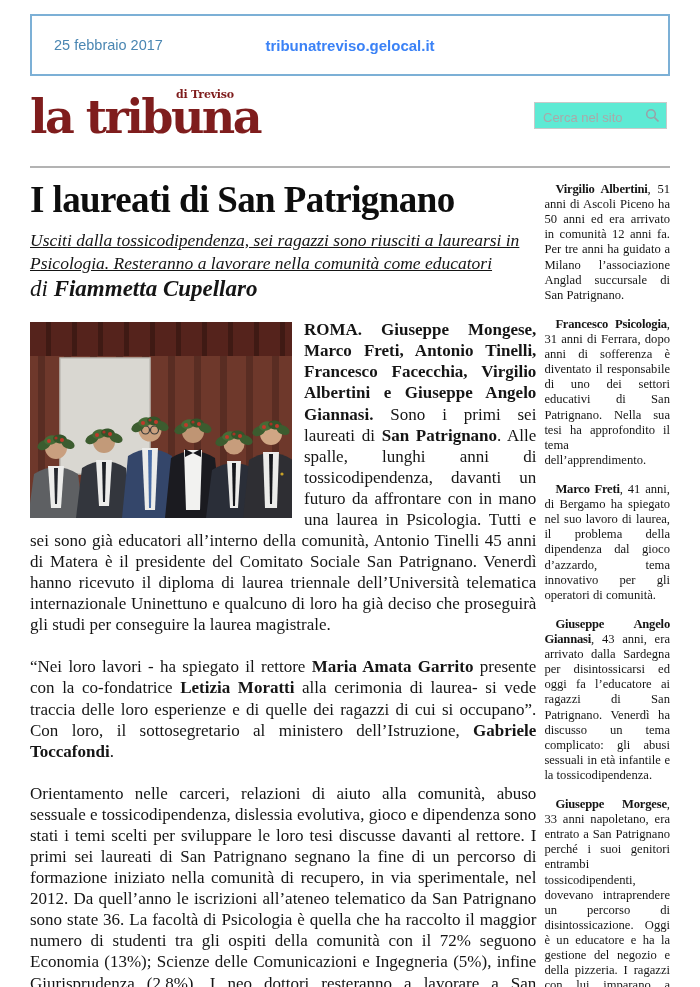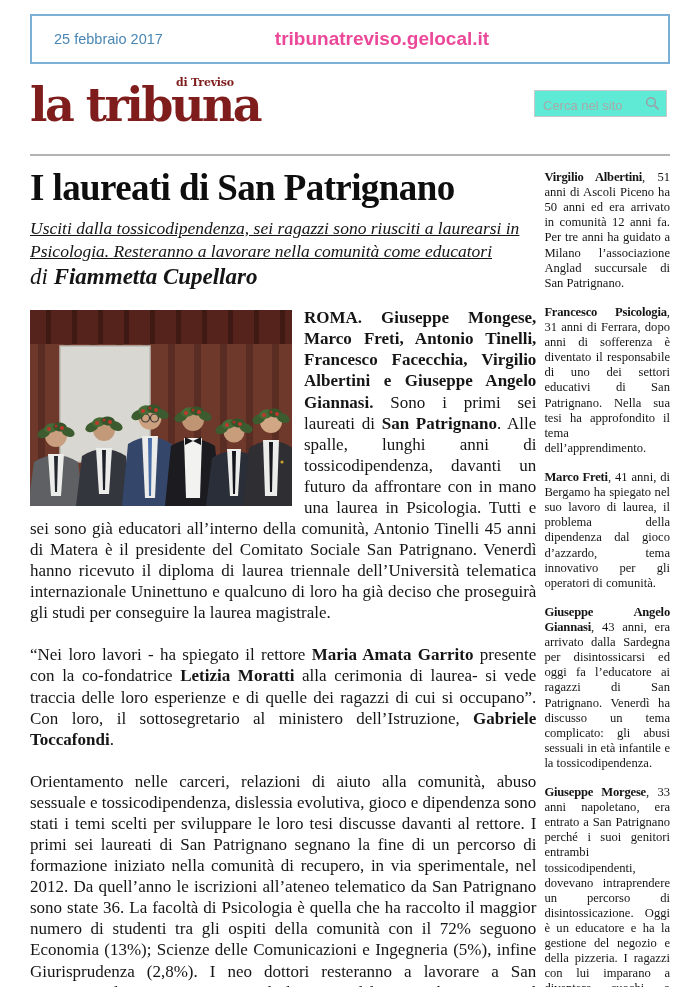--- a/index.html
+++ b/index.html
@@ -5,32 +5,32 @@
   * { box-sizing: border-box; }
   html,body { margin:0; padding:0; }
   body {
     width:700px; height:987px; overflow:hidden;
     background:#ffffff; color:#151515;
     font-family:"Liberation Serif", serif;
     position:relative;
   }
   
   .header-box {
-    margin:14px 30px 0; height:50px;
+    margin:14px 30px 0; height:62px;
     border:2px solid #7cb0d6;
     display:flex; align-items:center; position:relative;
   }
   .header-date {
     margin-left:22px; font-family:"Liberation Sans", sans-serif;
     font-size:14.5px; color:#4a86b2;
   }
   .header-url {
     position:absolute; left:50%; transform:translateX(-50%);
     font-family:"Liberation Sans", sans-serif; font-weight:700;
-    font-size:19px; color:#ec4899; text-decoration:none;margin-left:32px;
+    font-size:15px; color:#3b82f6; text-decoration:none;
   }
   
   .masthead { margin:18px 30px 0; position:relative; height:60px; }
   .logo {
     position:relative; display:inline-block; line-height:1;
     font-family:"DejaVu Serif", serif; font-weight:700;
     font-size:46px; letter-spacing:-2.5px; color:#7f1d1d;
   }
   .logo-sub {
     position:absolute; top:-5px; left:146px;
@@ -47,21 +47,21 @@
   .rule { border:0; border-top:2px solid #b3b3b3; margin:12px 30px 0; }
   
   .content { display:flex; margin:0 30px; }
   .main { width:524px; }
   .side {
     width:130px; margin-left:8px; padding-top:14px;
     font-size:12.6px; line-height:1.2; text-align:justify;
     hyphens:auto; -webkit-hyphens:auto;
   }
   .side-item { margin-bottom:14px; }
-  .side-item b { letter-spacing:-0.2px; }
+  .side-item b { letter-spacing:-0.2px;margin-left:11px; }
   
   h1.title {
     font-size:37px; font-weight:700; color:#0e0e0e;
     margin:13px 0 9px; letter-spacing:-0.6px; line-height:1.05;
   }
   .subtitle { font-style:italic; font-size:17.5px; line-height:1.3; margin:0;text-decoration:underline; }
   .byline { font-style:italic; font-size:23px; line-height:1.3; margin:0; }
   .article {
     margin-top:15px; font-size:17px; line-height:1.24;
     text-align:justify; hyphens:auto; -webkit-hyphens:auto;

